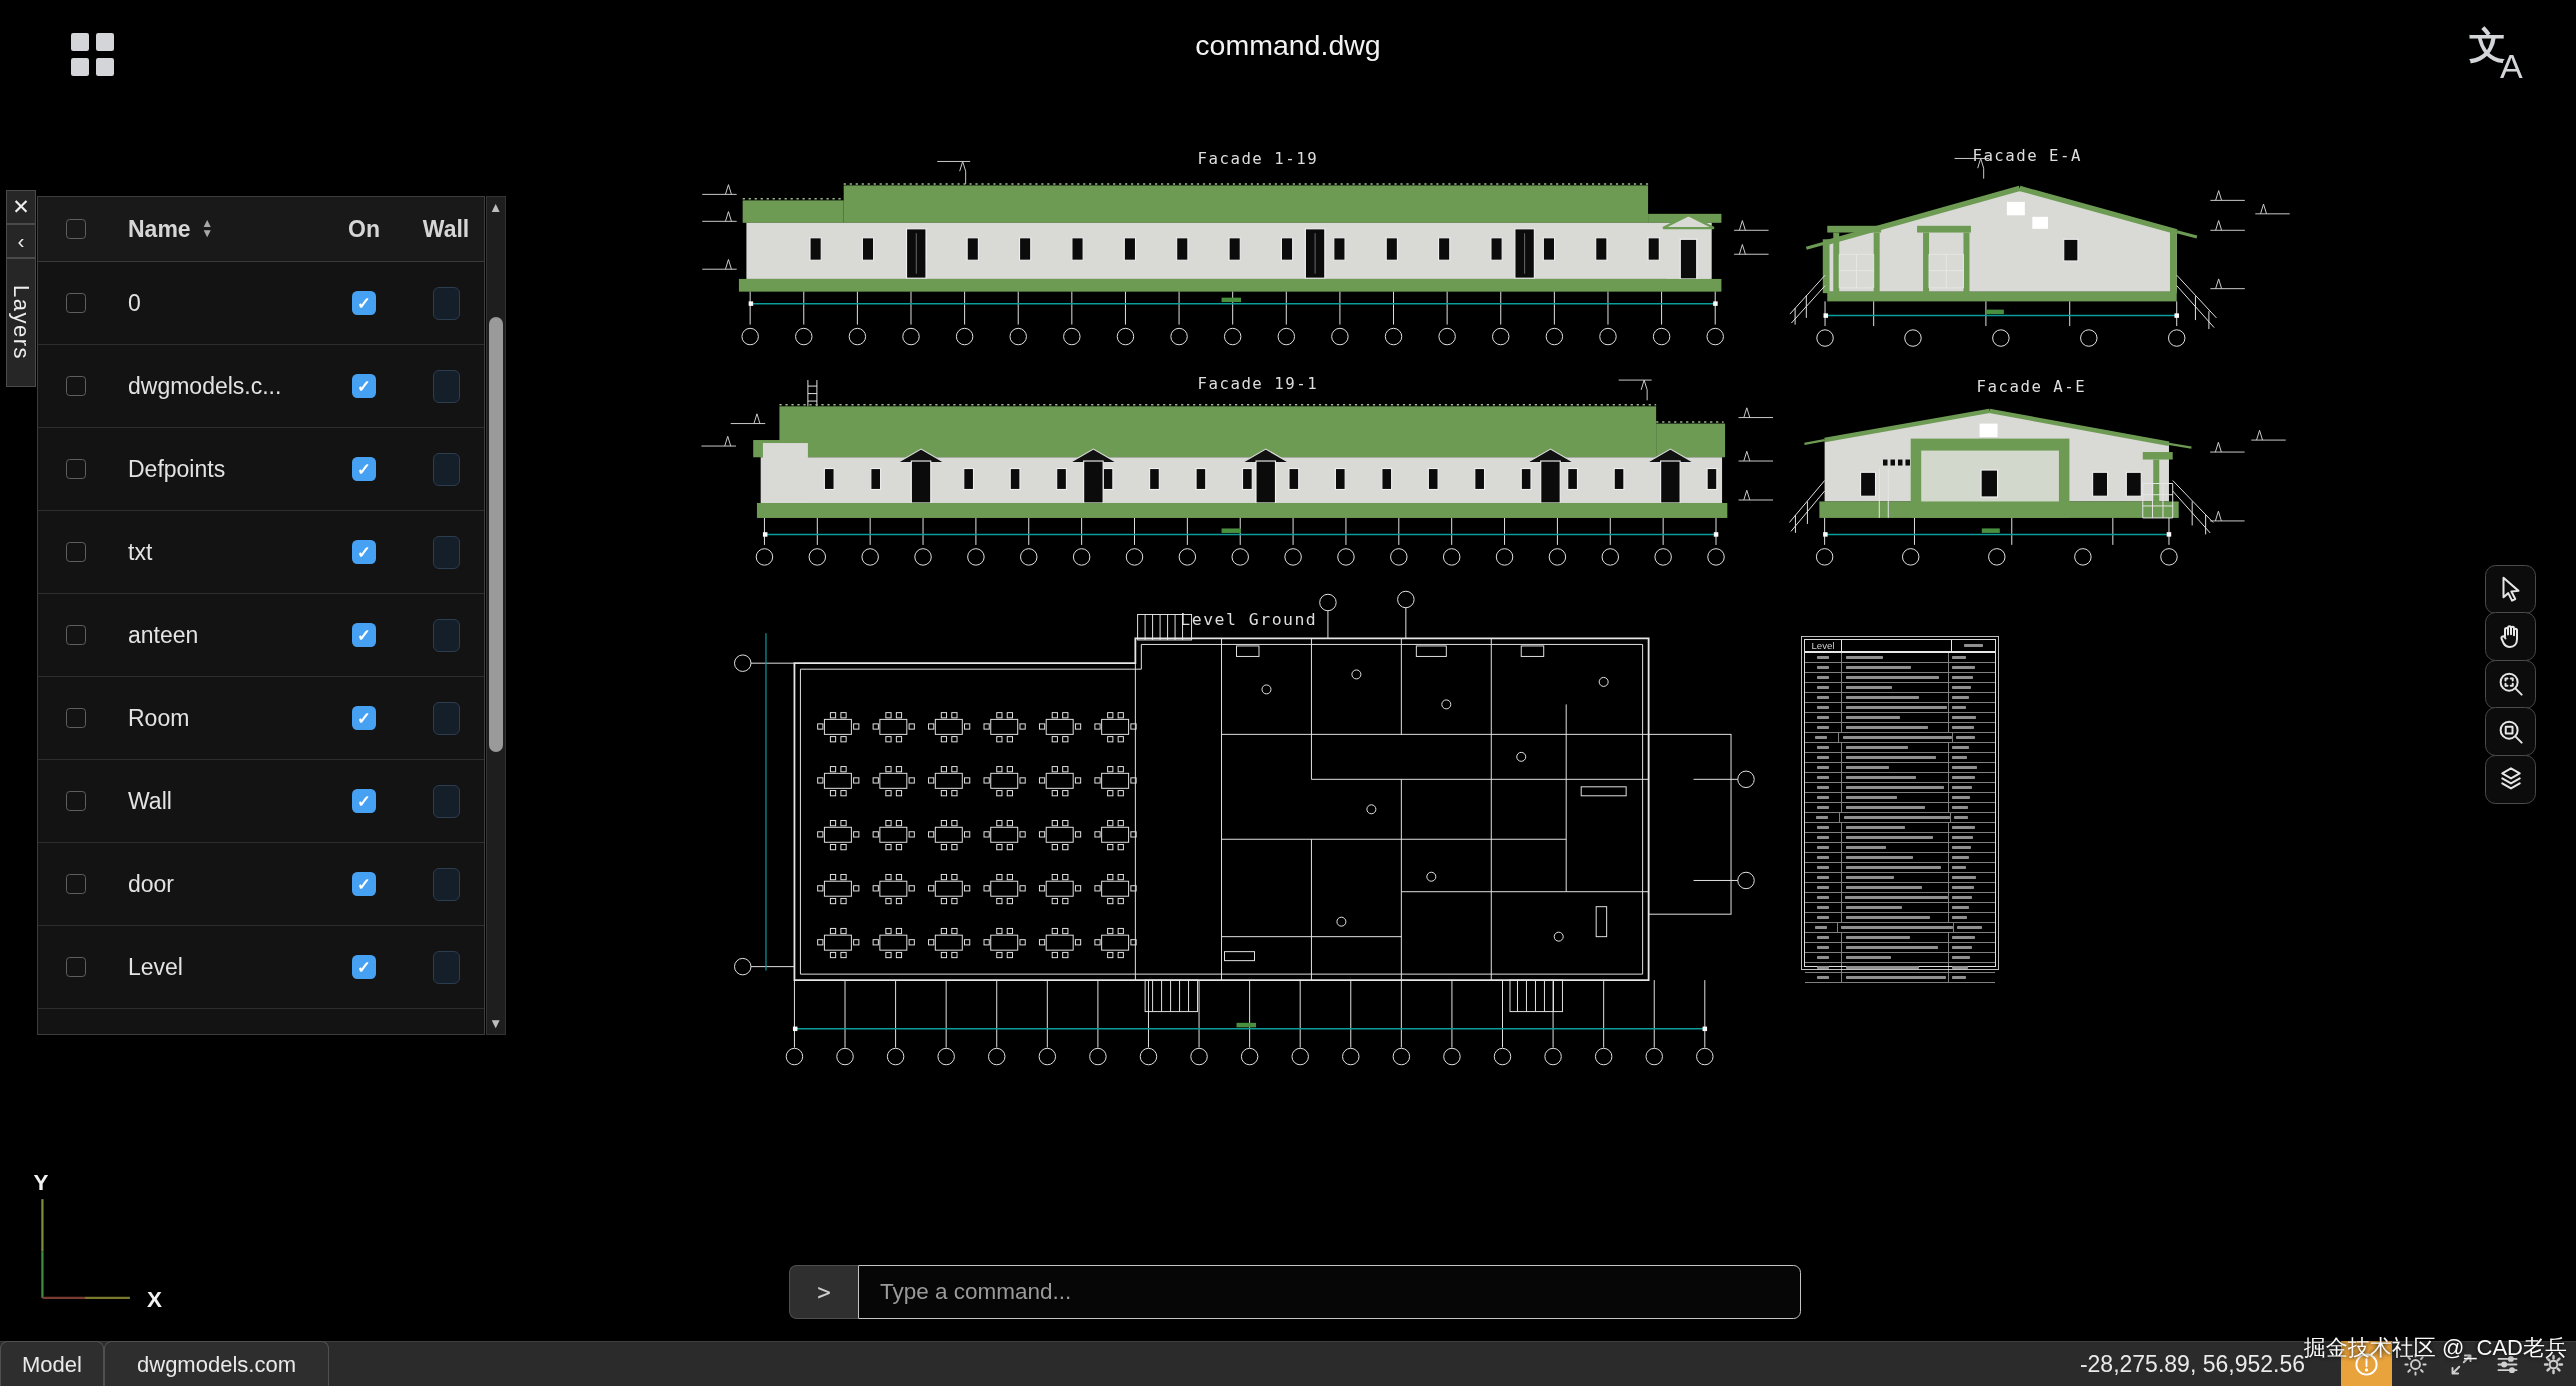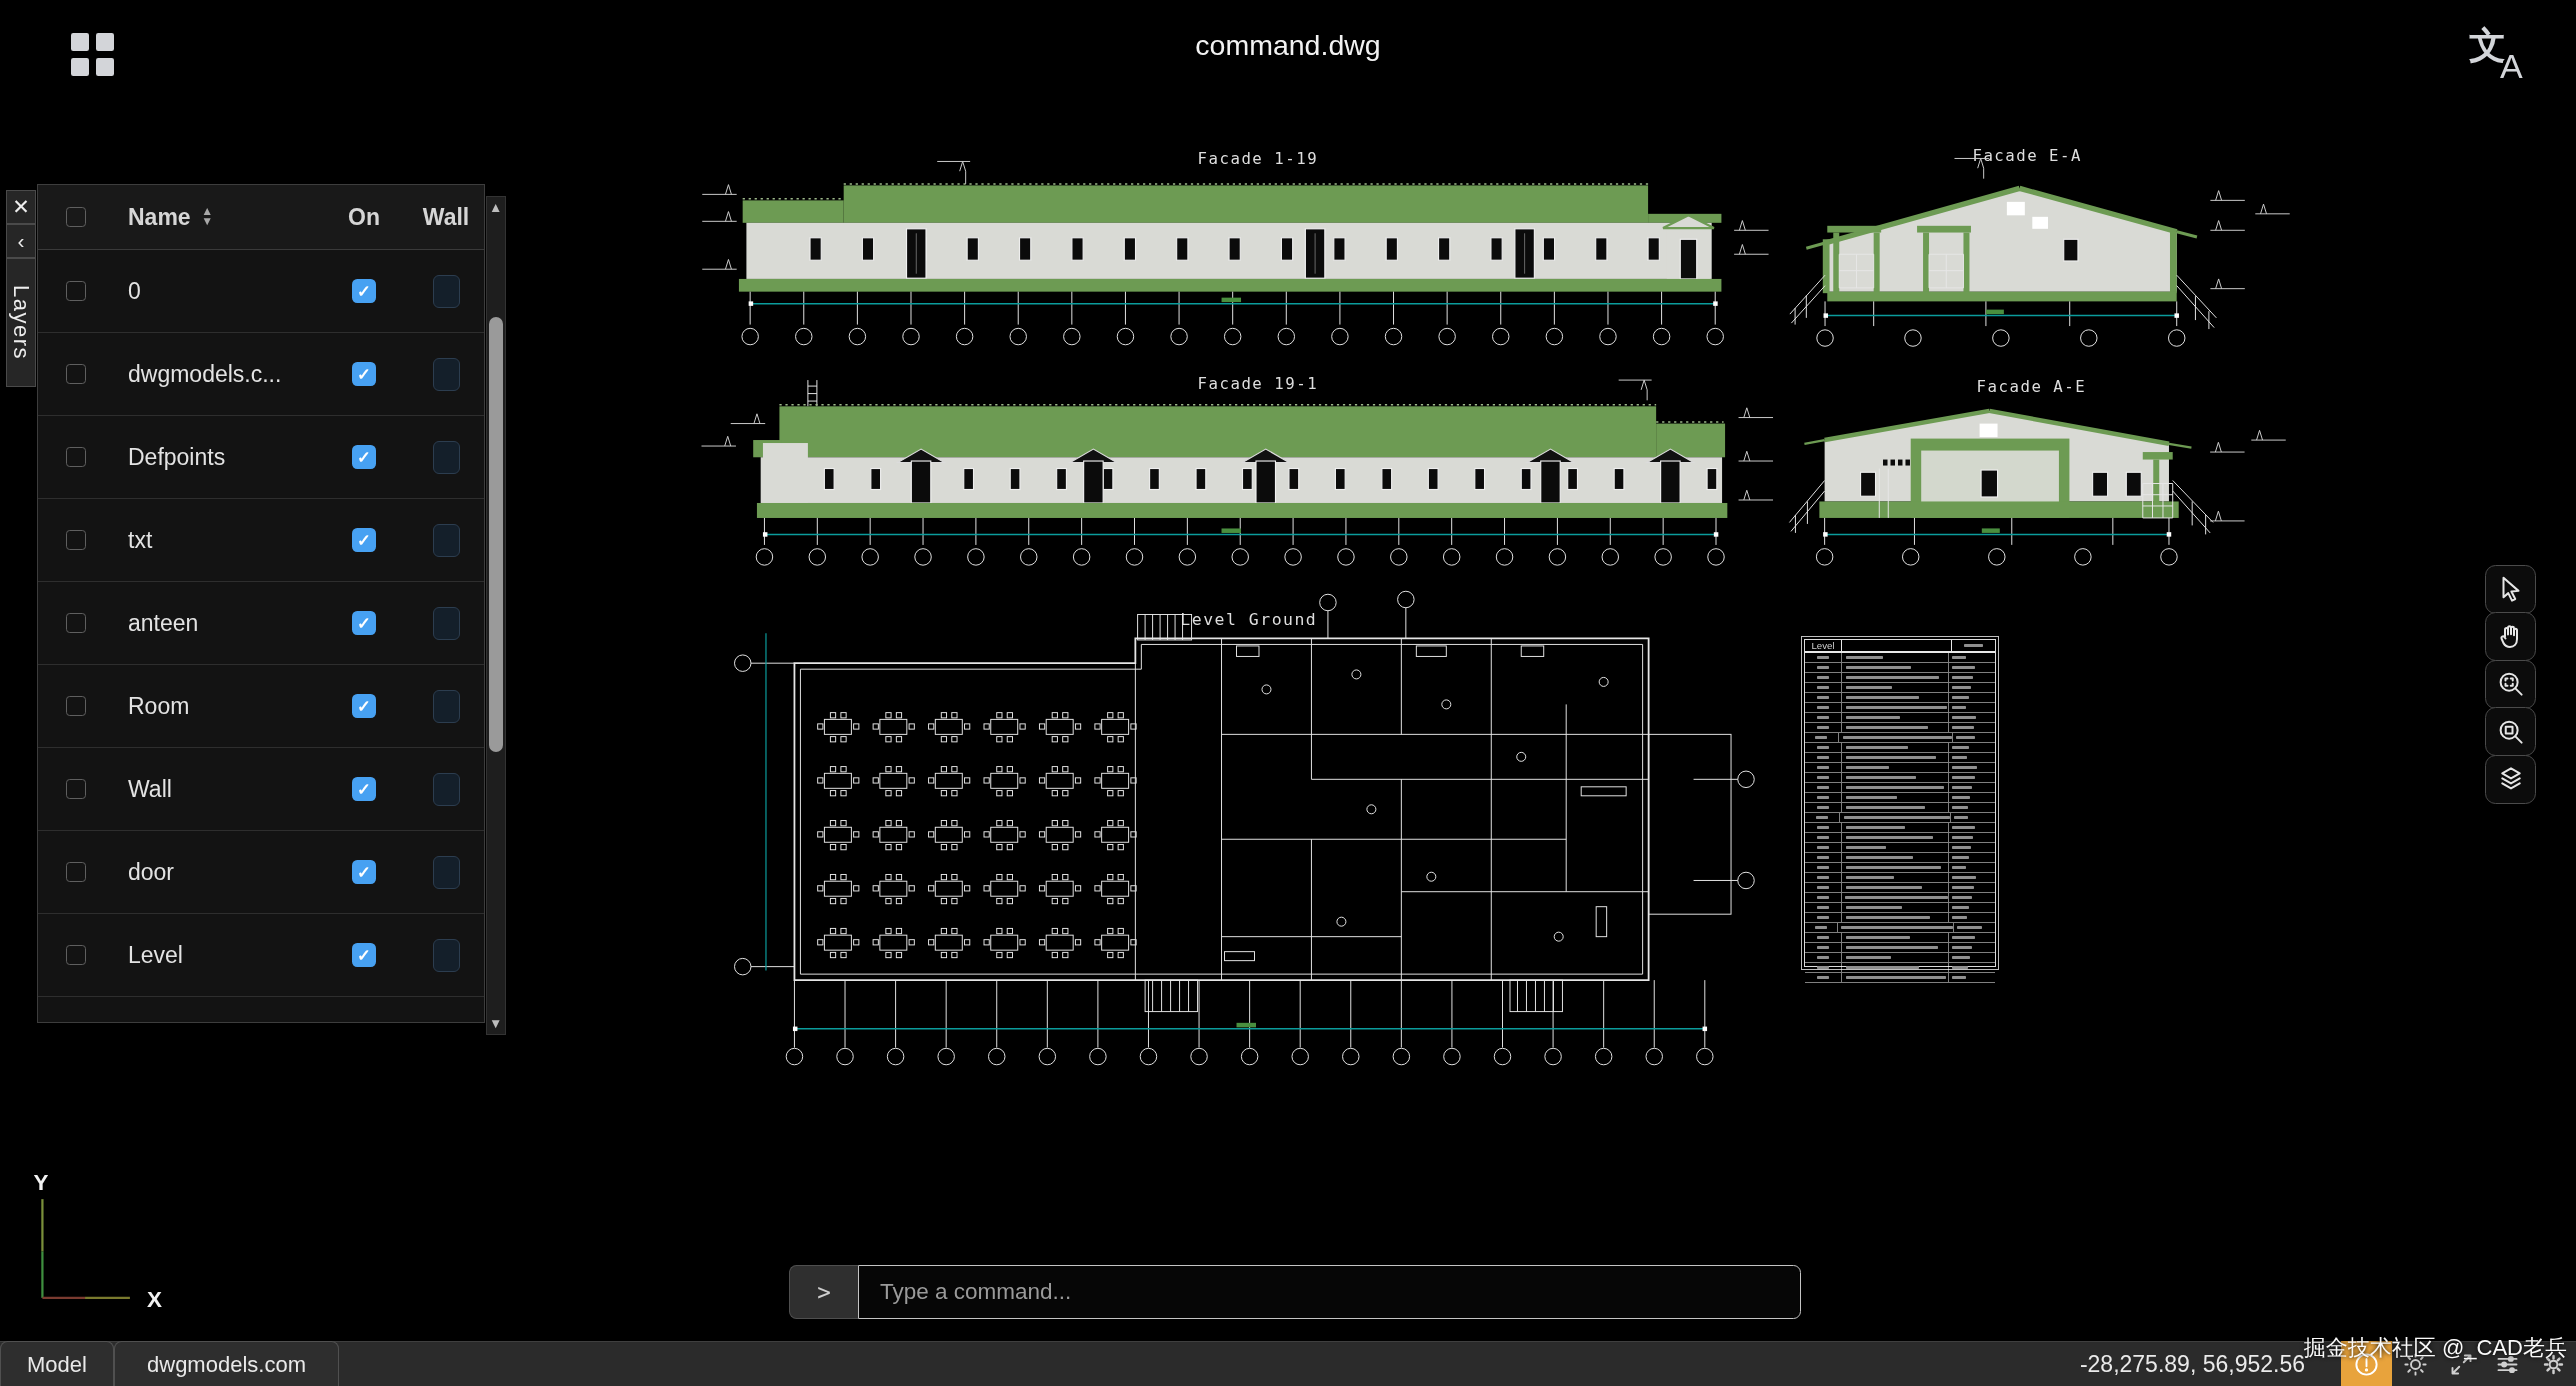--- a/index.html
+++ b/index.html
@@ -17,21 +17,21 @@
   .lang-icon .en{position:absolute;left:31px;top:25.5px;font-size:34px;font-weight:400;}
 
   
   .strip{left:6px;top:190px;width:30px;}
   .strip .sbtn{width:30px;height:34px;background:#262626;border:0.7px solid #4a4a4a;
     display:flex;align-items:center;justify-content:center;font-size:21px;color:#ededed;box-sizing:border-box;}
   .strip .stitle{width:30px;height:129px;background:#262626;border:0.7px solid #4a4a4a;box-sizing:border-box;
     display:flex;align-items:center;justify-content:center;}
   .strip .stitle span{writing-mode:vertical-rl;font-size:22px;color:#ededed;letter-spacing:1.5px;}
 
-  .lpanel{left:37px;top:184px;width:448px;height:839px;background:#121212;
+  .lpanel{left:37px;top:196px;width:448px;height:839px;background:#121212;
     border:1.5px solid #3d3d3d;box-sizing:border-box;overflow:hidden;}
   .lhead,.lrow{display:grid;grid-template-columns:90px 191px 90px 74px;align-items:center;}
   .lhead{height:64px;background:#191919;border-bottom:1.5px solid #3a3a3a;}
   .lhead .htxt{font-size:23px;font-weight:700;color:#d6d6d6;}
   .namewrap{display:flex;align-items:center;gap:10.5px;}
   .sorticon{display:flex;flex-direction:column;line-height:9.7px;font-size:12px;color:#a8a8a8;}
   .cb{margin-left:28px;width:19.5px;height:19.5px;border:1.5px solid #5f5f5f;border-radius:3.7px;box-sizing:border-box;}
   .lrow{height:82px;border-top:1.5px solid #2e2e2e;background:#131313;}
   .lrow:first-child{border-top:none;}
   .lname{font-size:23px;color:#e3e3e3;white-space:nowrap;overflow:hidden;}
@@ -61,21 +61,21 @@
     color:#e8e8e8;font-size:22.5px;padding:0 21px;box-sizing:border-box;outline:none;
     font-family:"Liberation Sans",sans-serif;}
   .cmdinput::placeholder{color:#9a9a9a;}
 
   
   .statusbar{left:0;bottom:0;width:100%;height:46px;background:#2b2b2b;border-top:0.7px solid #3f3f3f;
     box-sizing:border-box;display:flex;align-items:flex-end;}
   .tabs{display:flex;height:46px;}
   .tab{height:46px;display:flex;align-items:center;justify-content:center;font-size:22px;color:#e9e9e9;
     background:#2e2e2e;border:0.7px solid #505050;border-bottom:none;border-radius:7.5px 7.5px 0 0;box-sizing:border-box;}
-  .tab.model{width:114px;}
+  .tab.model{width:104px;}
   .tab.site{width:225px;}
   .sright{margin-left:auto;display:flex;align-items:center;height:46px;}
   .coords{font-size:23px;color:#eaeaea;margin-right:36px;}
   .warnbtn{width:51px;height:46px;background:#e8a33c;display:flex;align-items:center;justify-content:center;}
   .sicon{width:46px;height:46px;display:flex;align-items:center;justify-content:center;}
   .sicon svg{stroke:#d0d0d0;fill:none;stroke-width:1.7;stroke-linecap:round;}
   .watermark{right:9px;top:1333px;font-size:22px;color:#fafafa;text-shadow:0 0 4.5px #000;z-index:5;}
 
   
   svg.draw{position:absolute;overflow:visible;}

